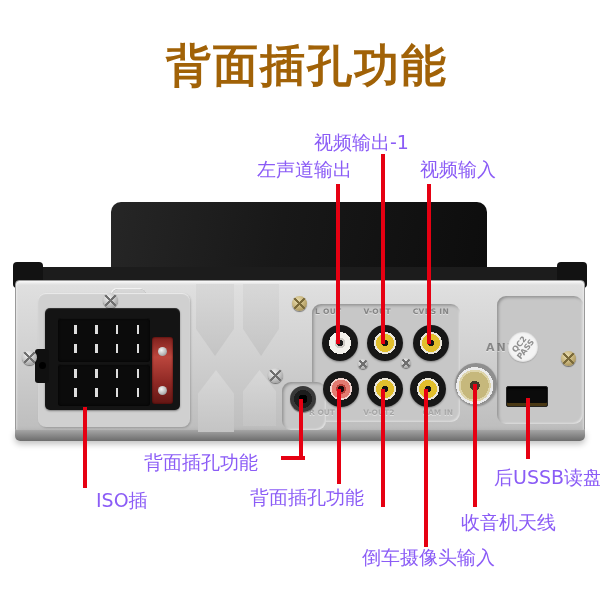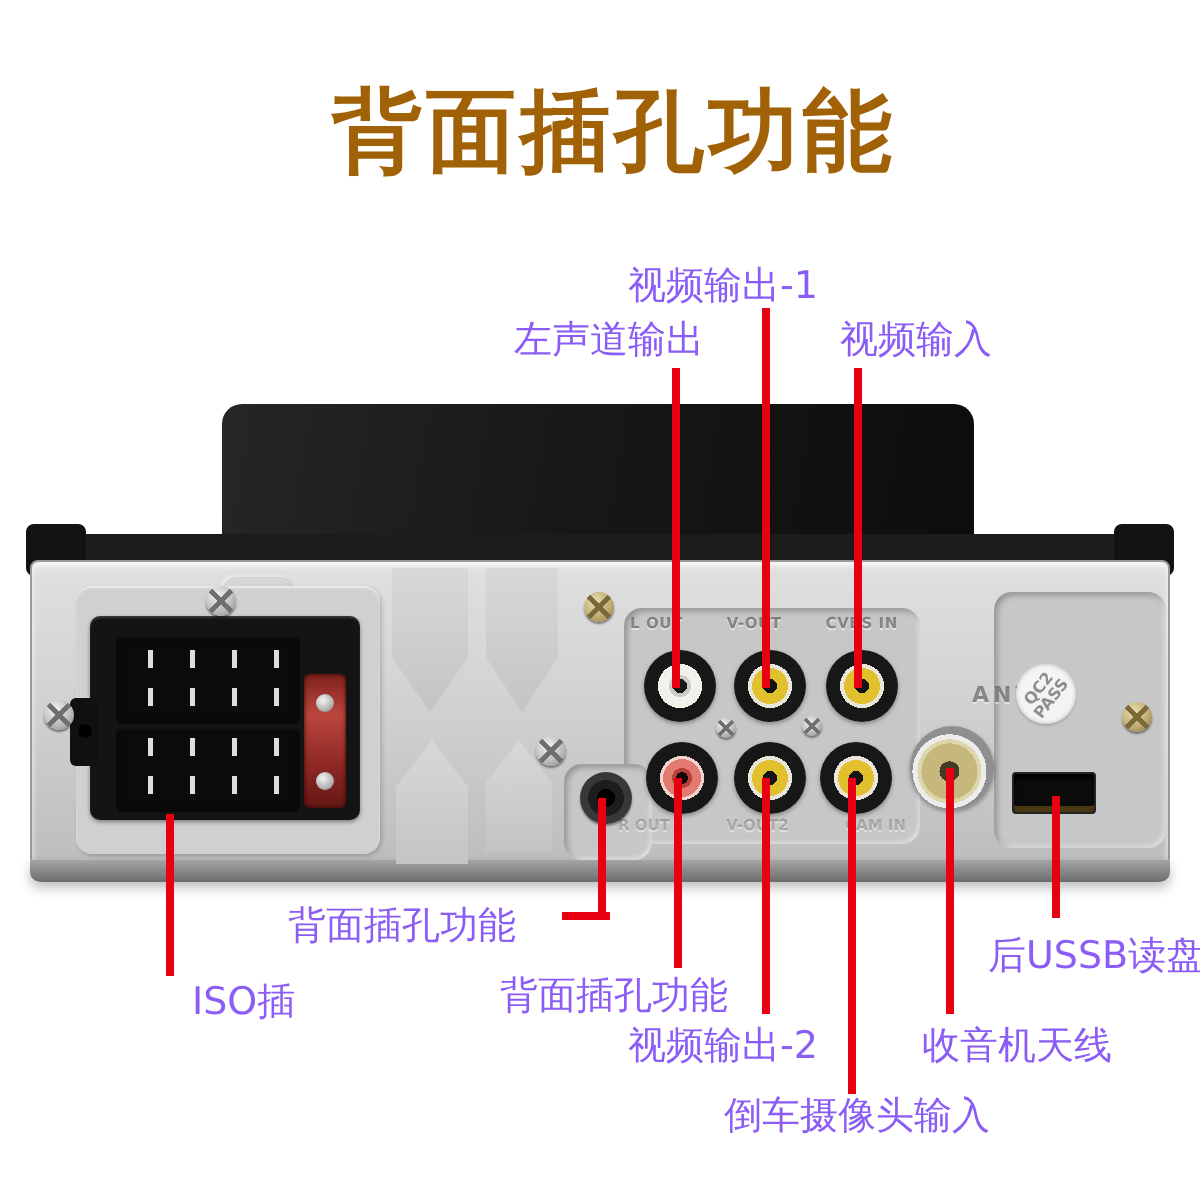--- a/index.html
+++ b/index.html
@@ -220,19 +220,18 @@
   <div id="ln-video-out-2" class="rline"></div>
   <div id="ln-camera" class="rline"></div>
   <div id="ln-antenna" class="rline"></div>
   <div id="ln-usb" class="rline"></div>
 
   <div id="lbl-video-out-1" class="lbl">视频输出-1</div>
   <div id="lbl-left-audio-out" class="lbl">左声道输出</div>
   <div id="lbl-video-in" class="lbl">视频输入</div>
   <div id="lbl-mic-in" class="lbl">背面插孔功能</div>
   <div id="lbl-right-audio-out" class="lbl">背面插孔功能</div>
-  <div id="lbl-video-out-2" class="lbl">视频输出-2</div>
   <div id="lbl-radio-antenna" class="lbl">收音机天线</div>
   <div id="lbl-camera-in" class="lbl">倒车摄像头输入</div>
   <div id="lbl-rear-usb" class="lbl">后USSB读盘</div>
   <div id="lbl-iso-1" class="lbl">ISO插</div>
 
 </div>
 
 </body></html>

